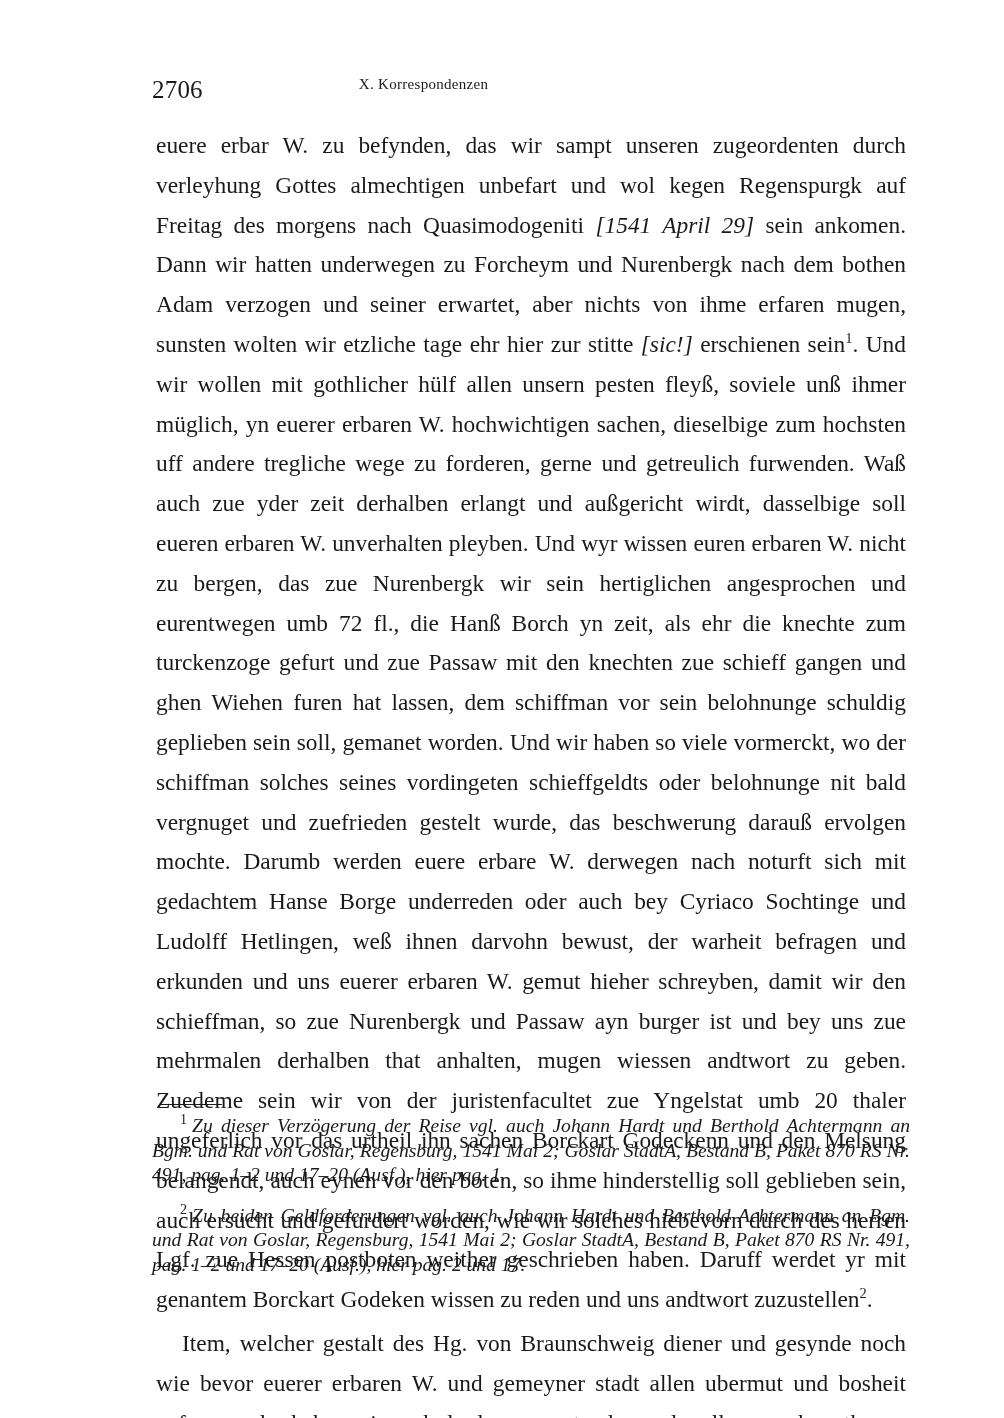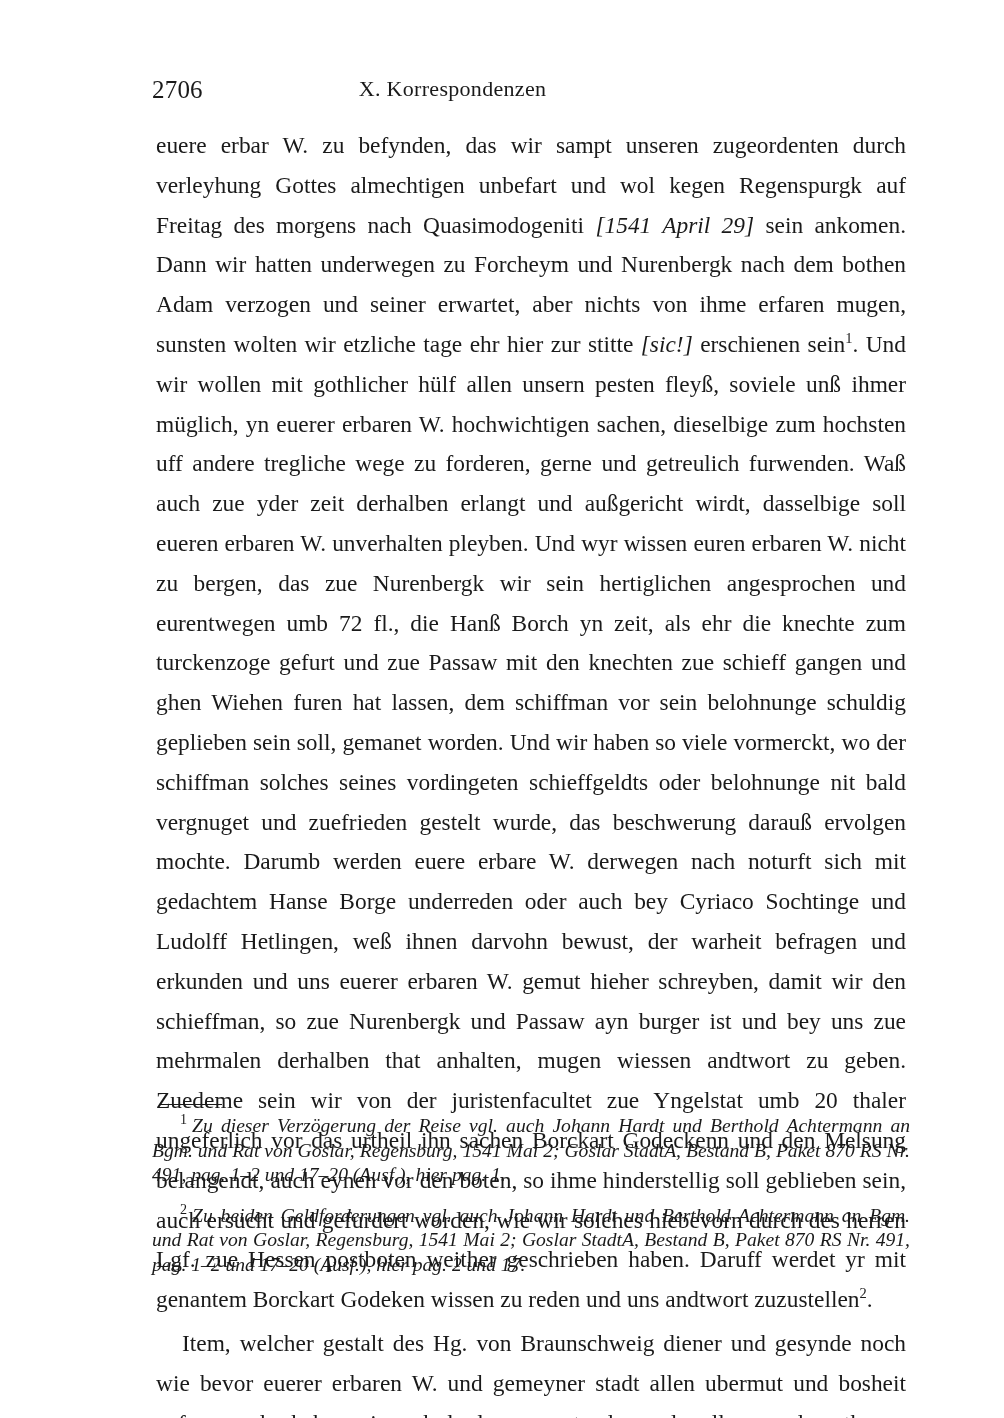--- a/index.html
+++ b/index.html
@@ -27,21 +27,21 @@
     height: 30px;
     display: flex;
     align-items: flex-start;
   }
   .runhead .folio {
     font-size: 25px;
     letter-spacing: 0.2px;
     white-space: nowrap;
   }
   .runhead .title {
-    font-size: 22px;
+    font-size: 15px;
     letter-spacing: 0.3px;
     white-space: nowrap;
     margin-left: 156px;
   }
 
   
   .body {
     position: absolute;
     left: 152px;
     top: 122px;

